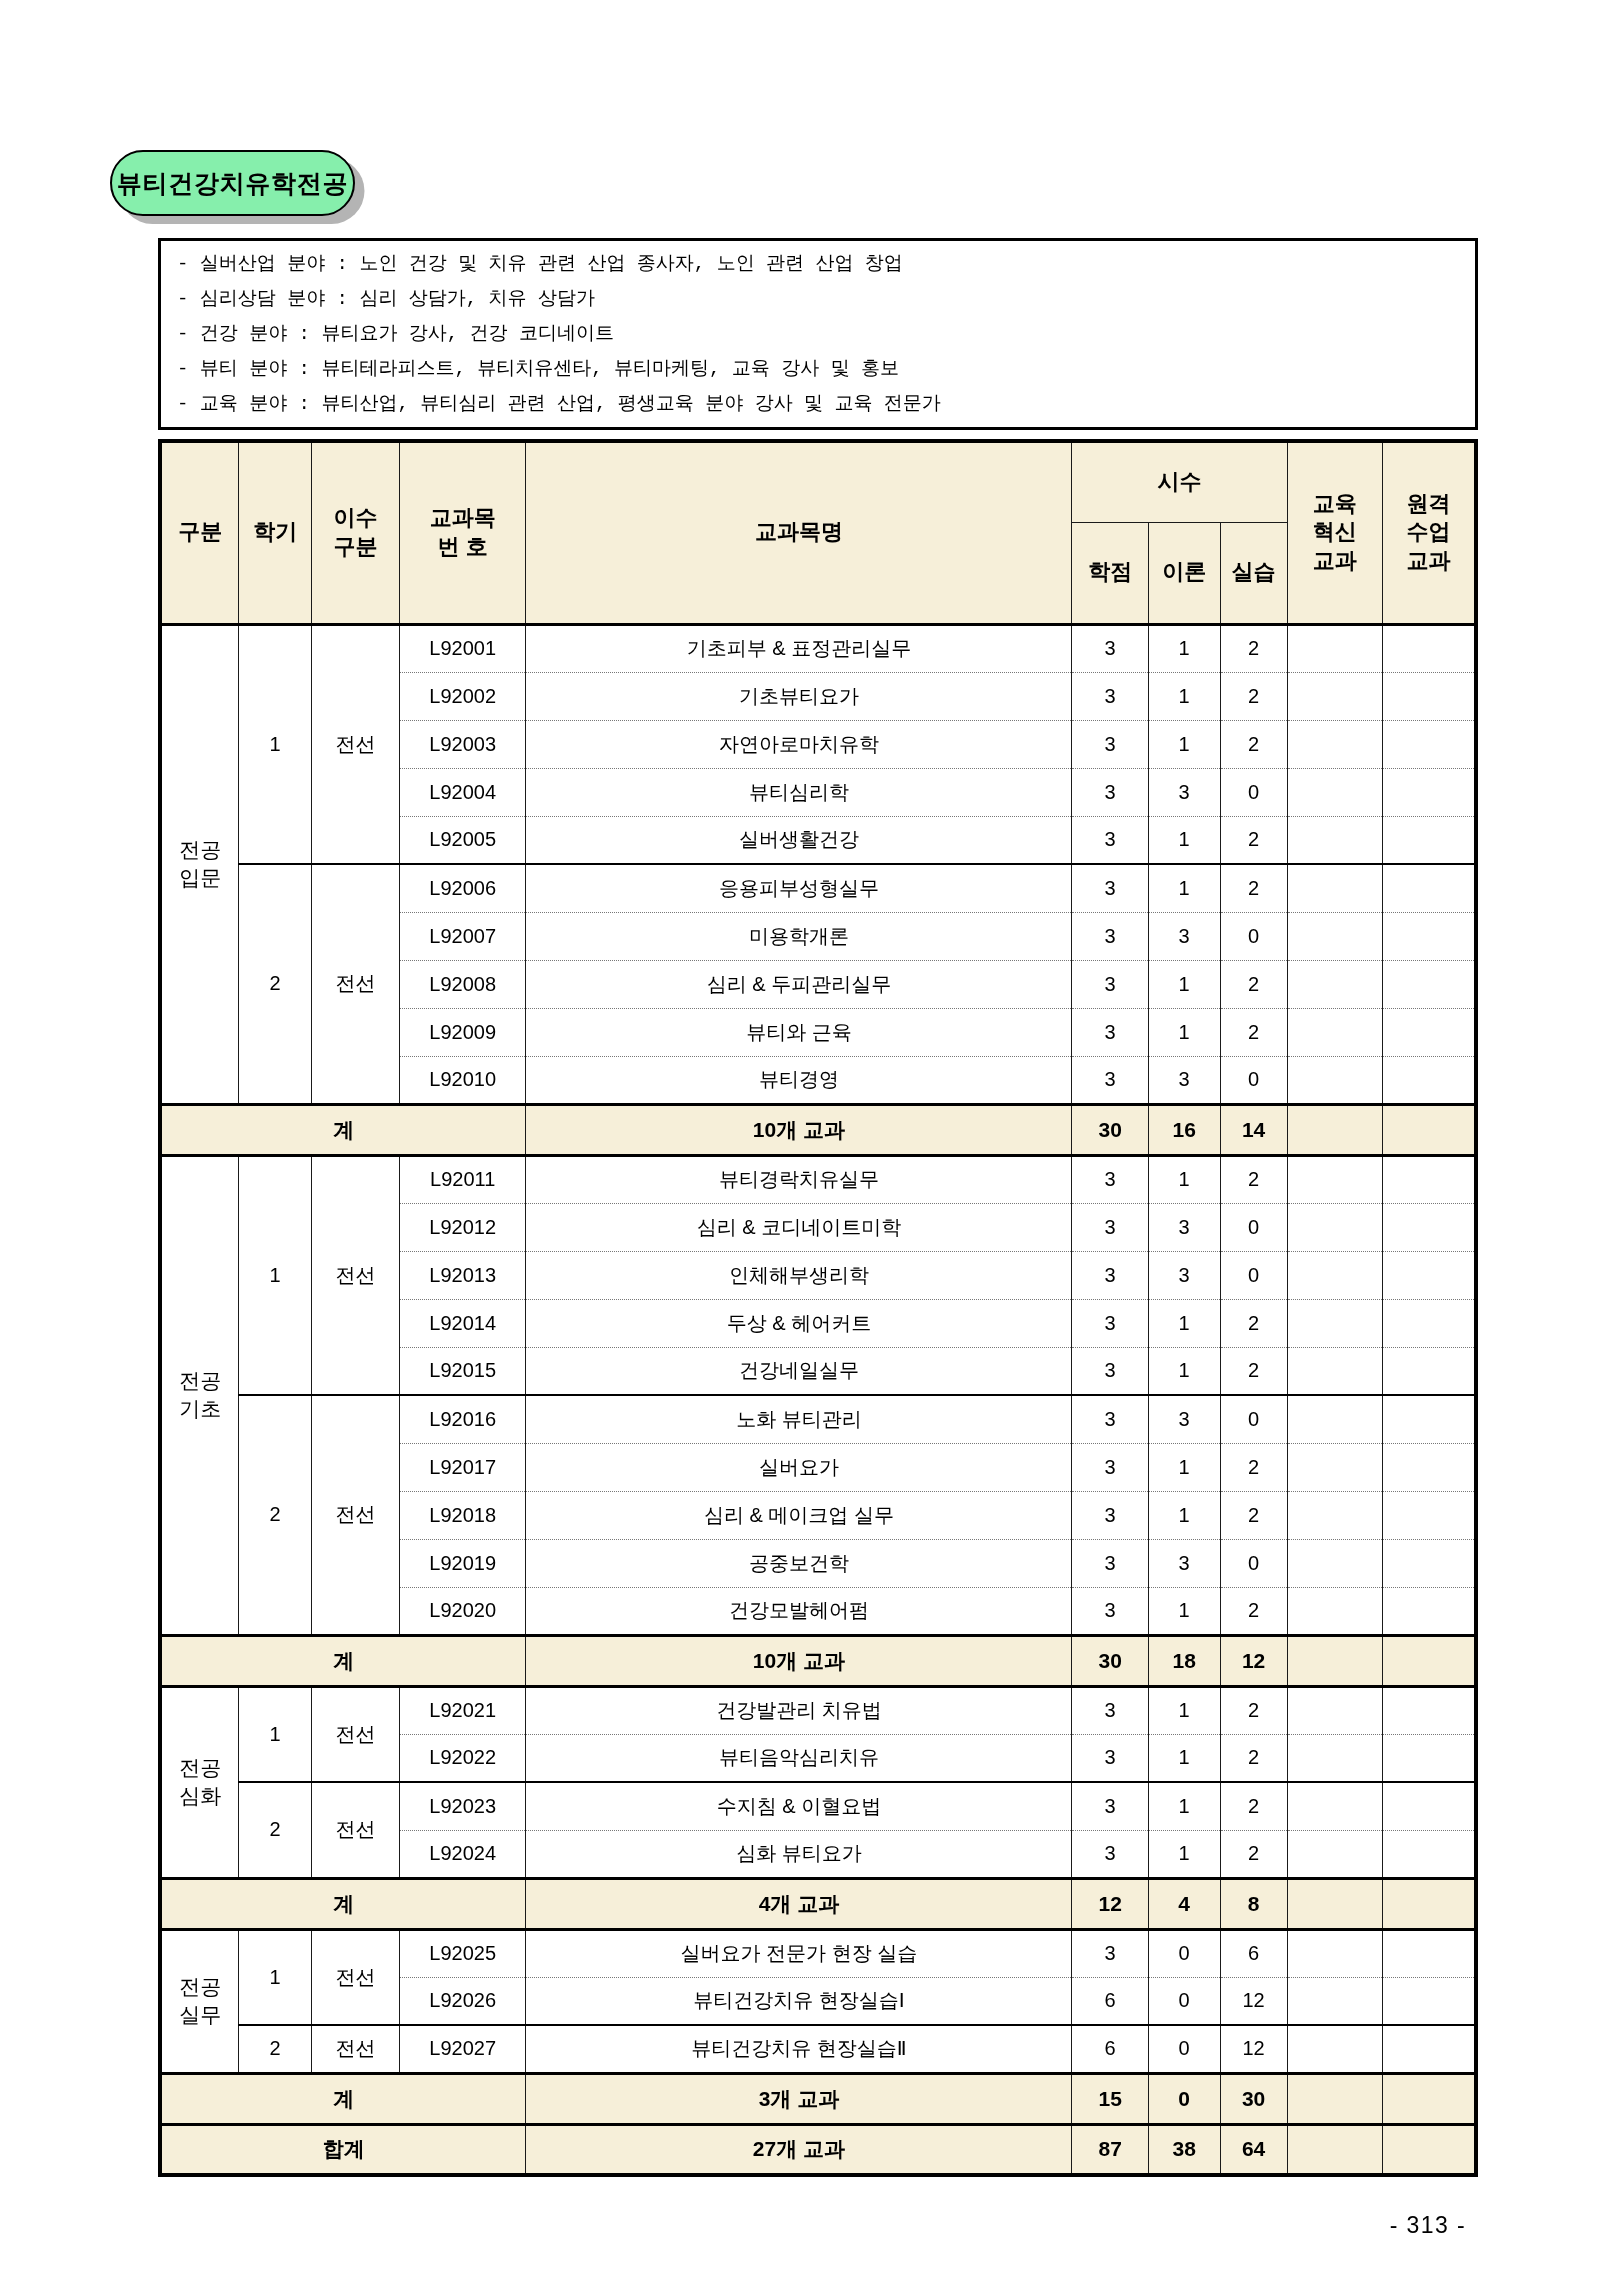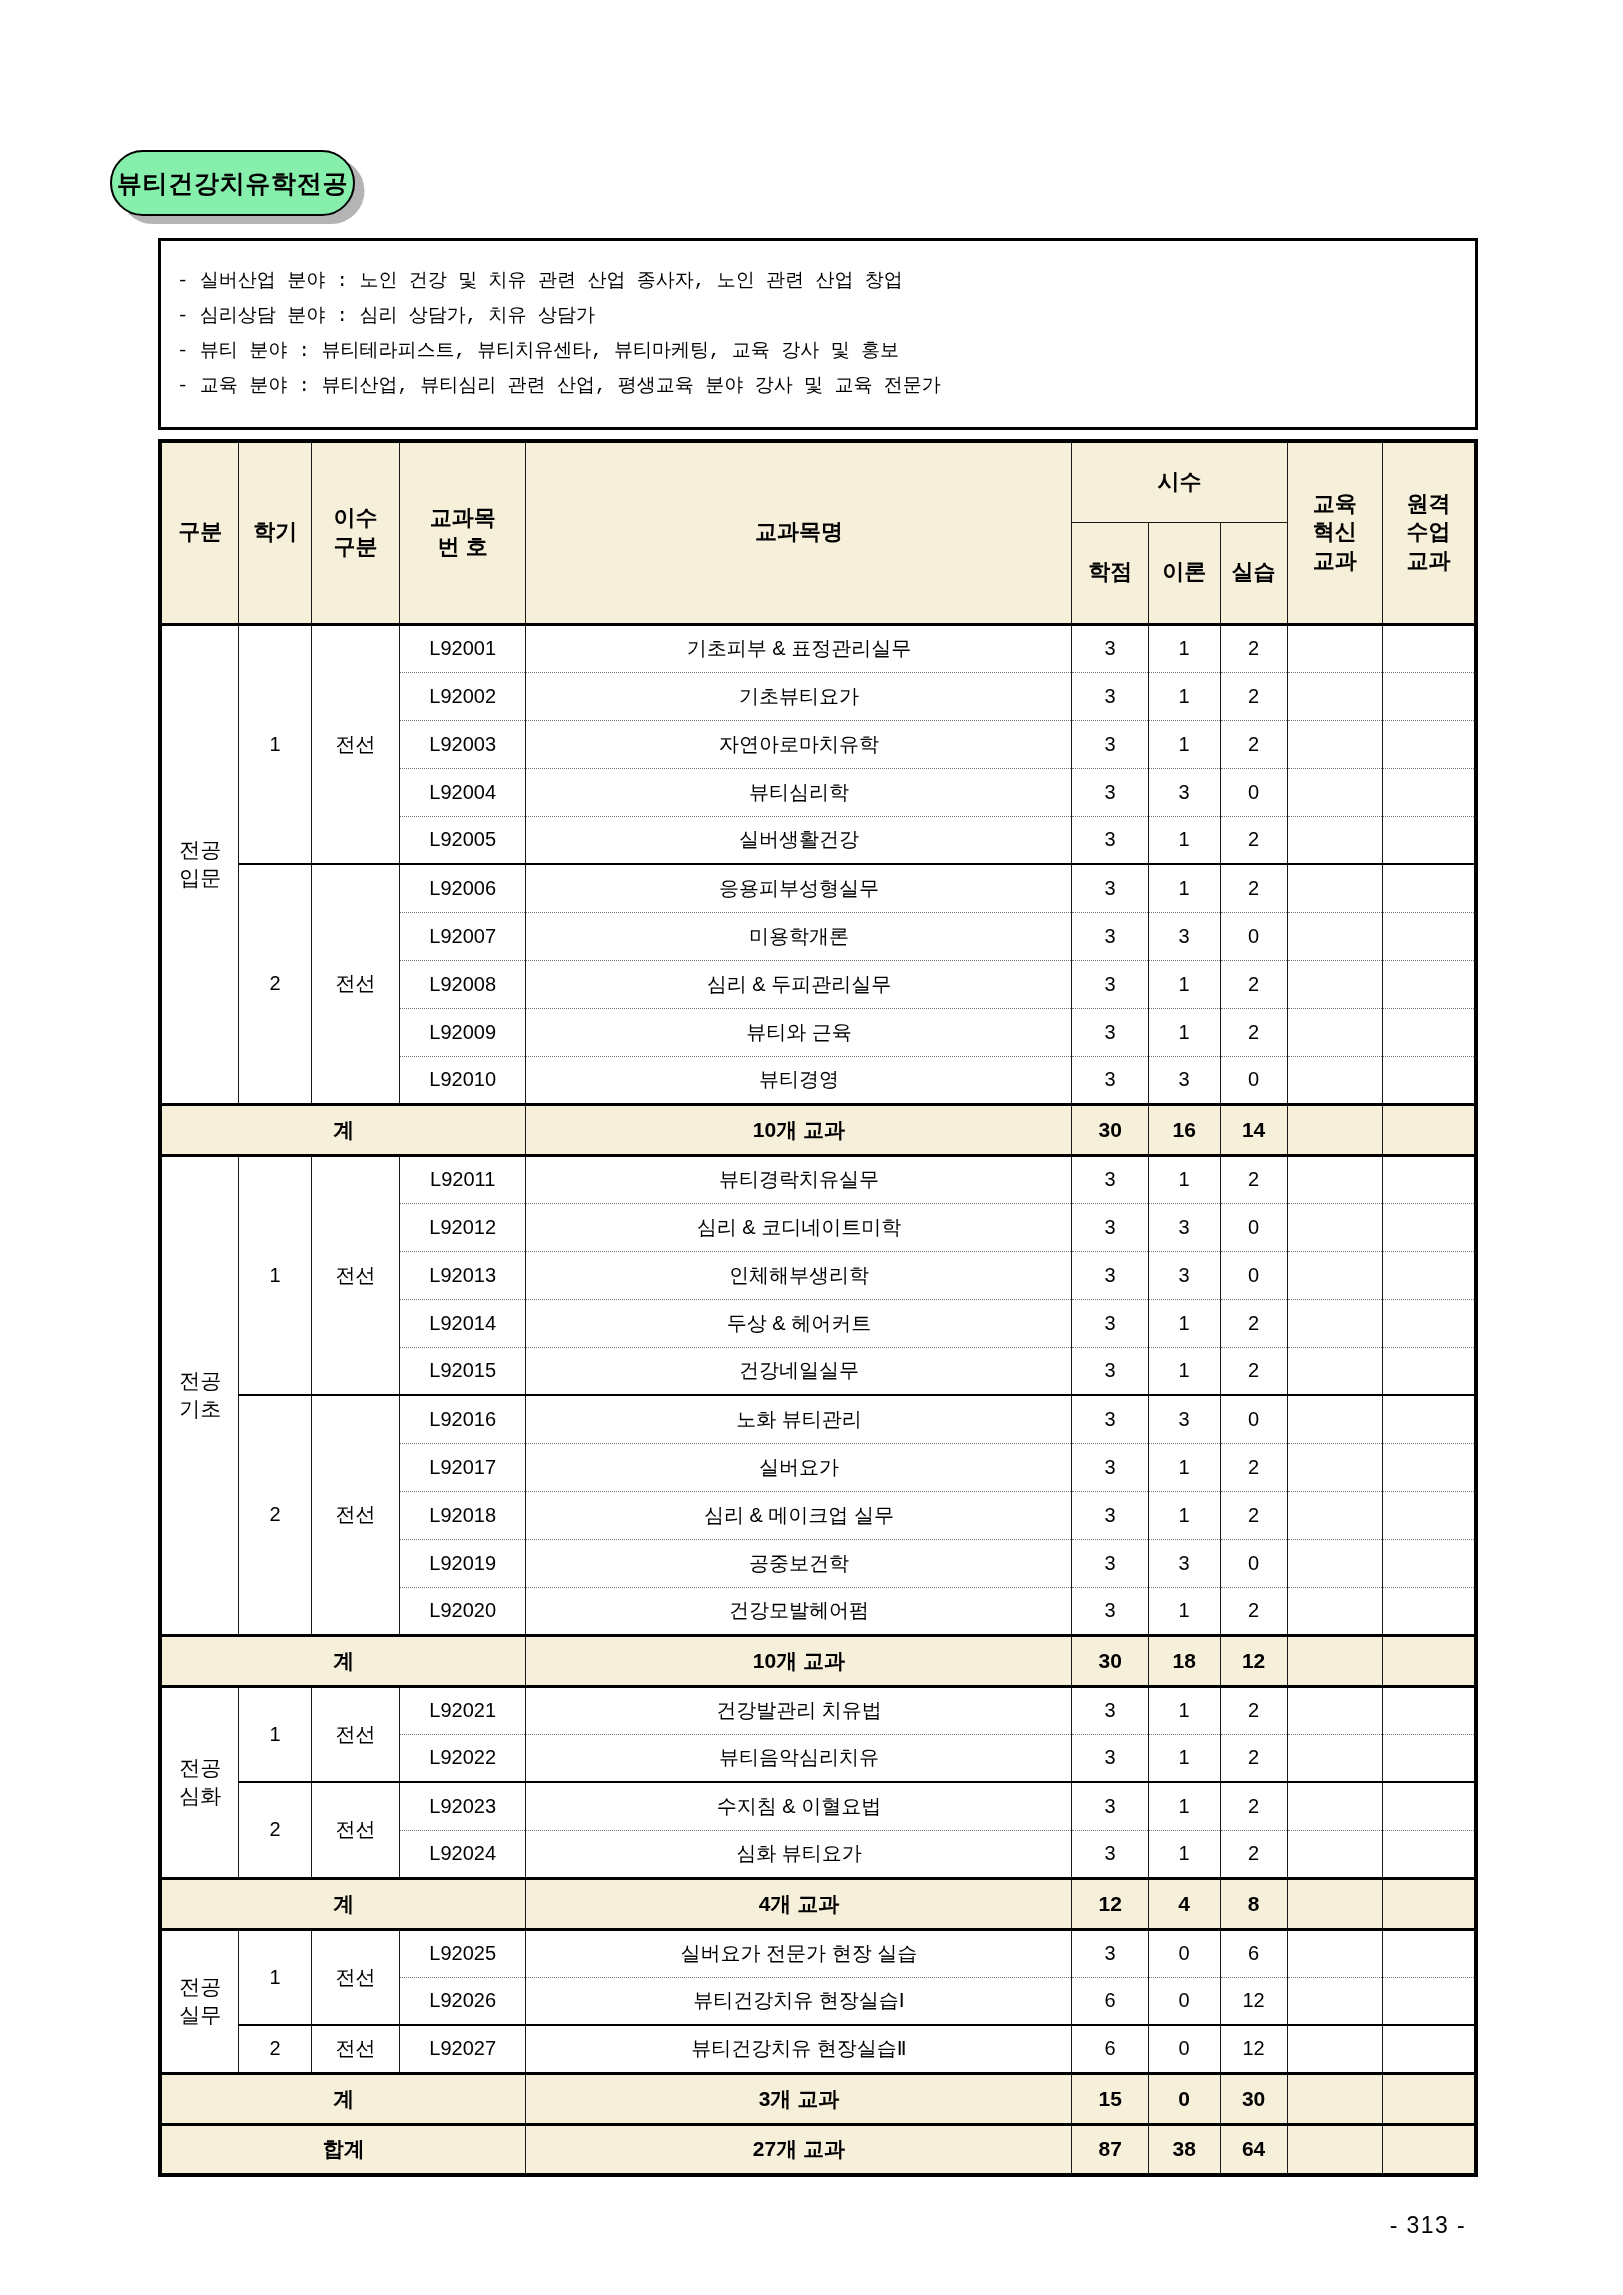--- a/index.html
+++ b/index.html
@@ -77,20 +77,21 @@
 <body>
 
 <div class="badge">
   <span>뷰티건강치유학전공</span>
 </div>
 
 <div class="target-box">
   <div class="target-lines">
       <div class="line">- 실버산업 분야 : 노인 건강 및 치유 관련 산업 종사자, 노인 관련 산업 창업</div>
       <div class="line">- 심리상담 분야 : 심리 상담가, 치유 상담가</div>
+      <div class="line">- 건강 분야 : 뷰티요가 강사, 건강 코디네이트</div>
       <div class="line">- 뷰티 분야 : 뷰티테라피스트, 뷰티치유센타, 뷰티마케팅, 교육 강사 및 홍보</div>
       <div class="line">- 교육 분야 : 뷰티산업, 뷰티심리 관련 산업, 평생교육 분야 강사 및 교육 전문가</div>
     </div>
 </div>
 
 <div class="table-wrap">
   <table class="curriculum">
     <colgroup>
       <col style="width:6.0%">
         <col style="width:5.5%">

